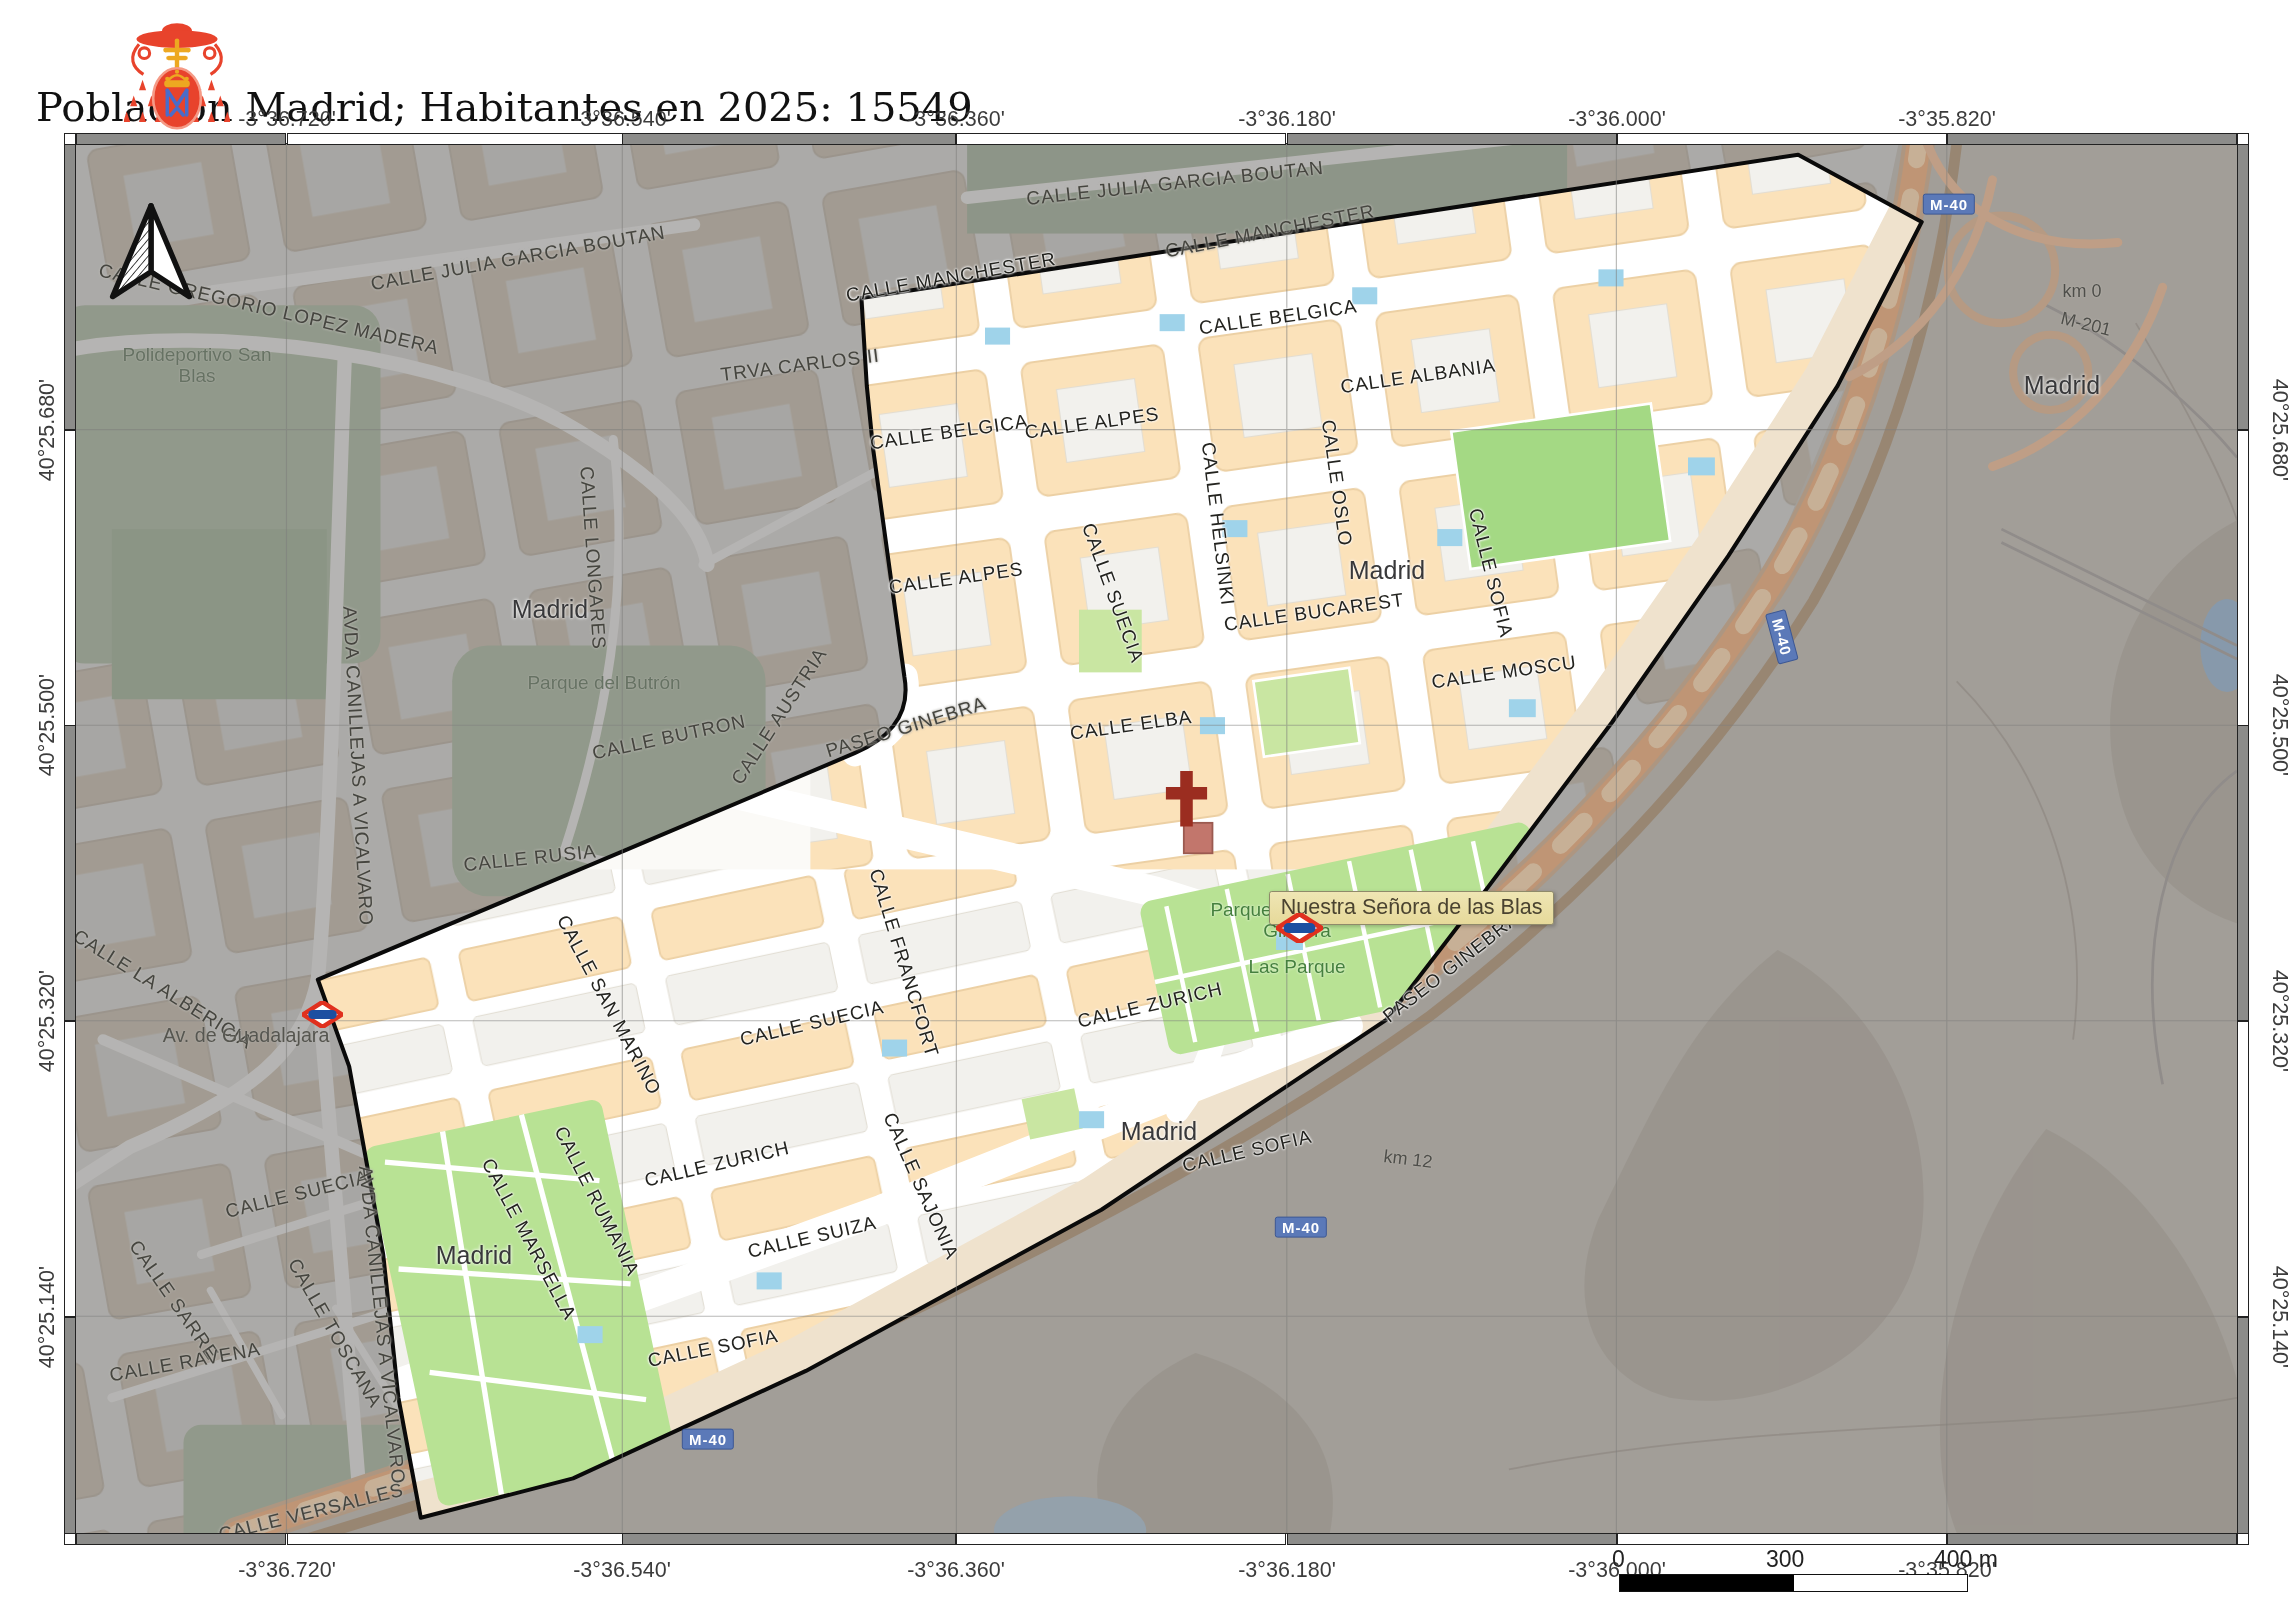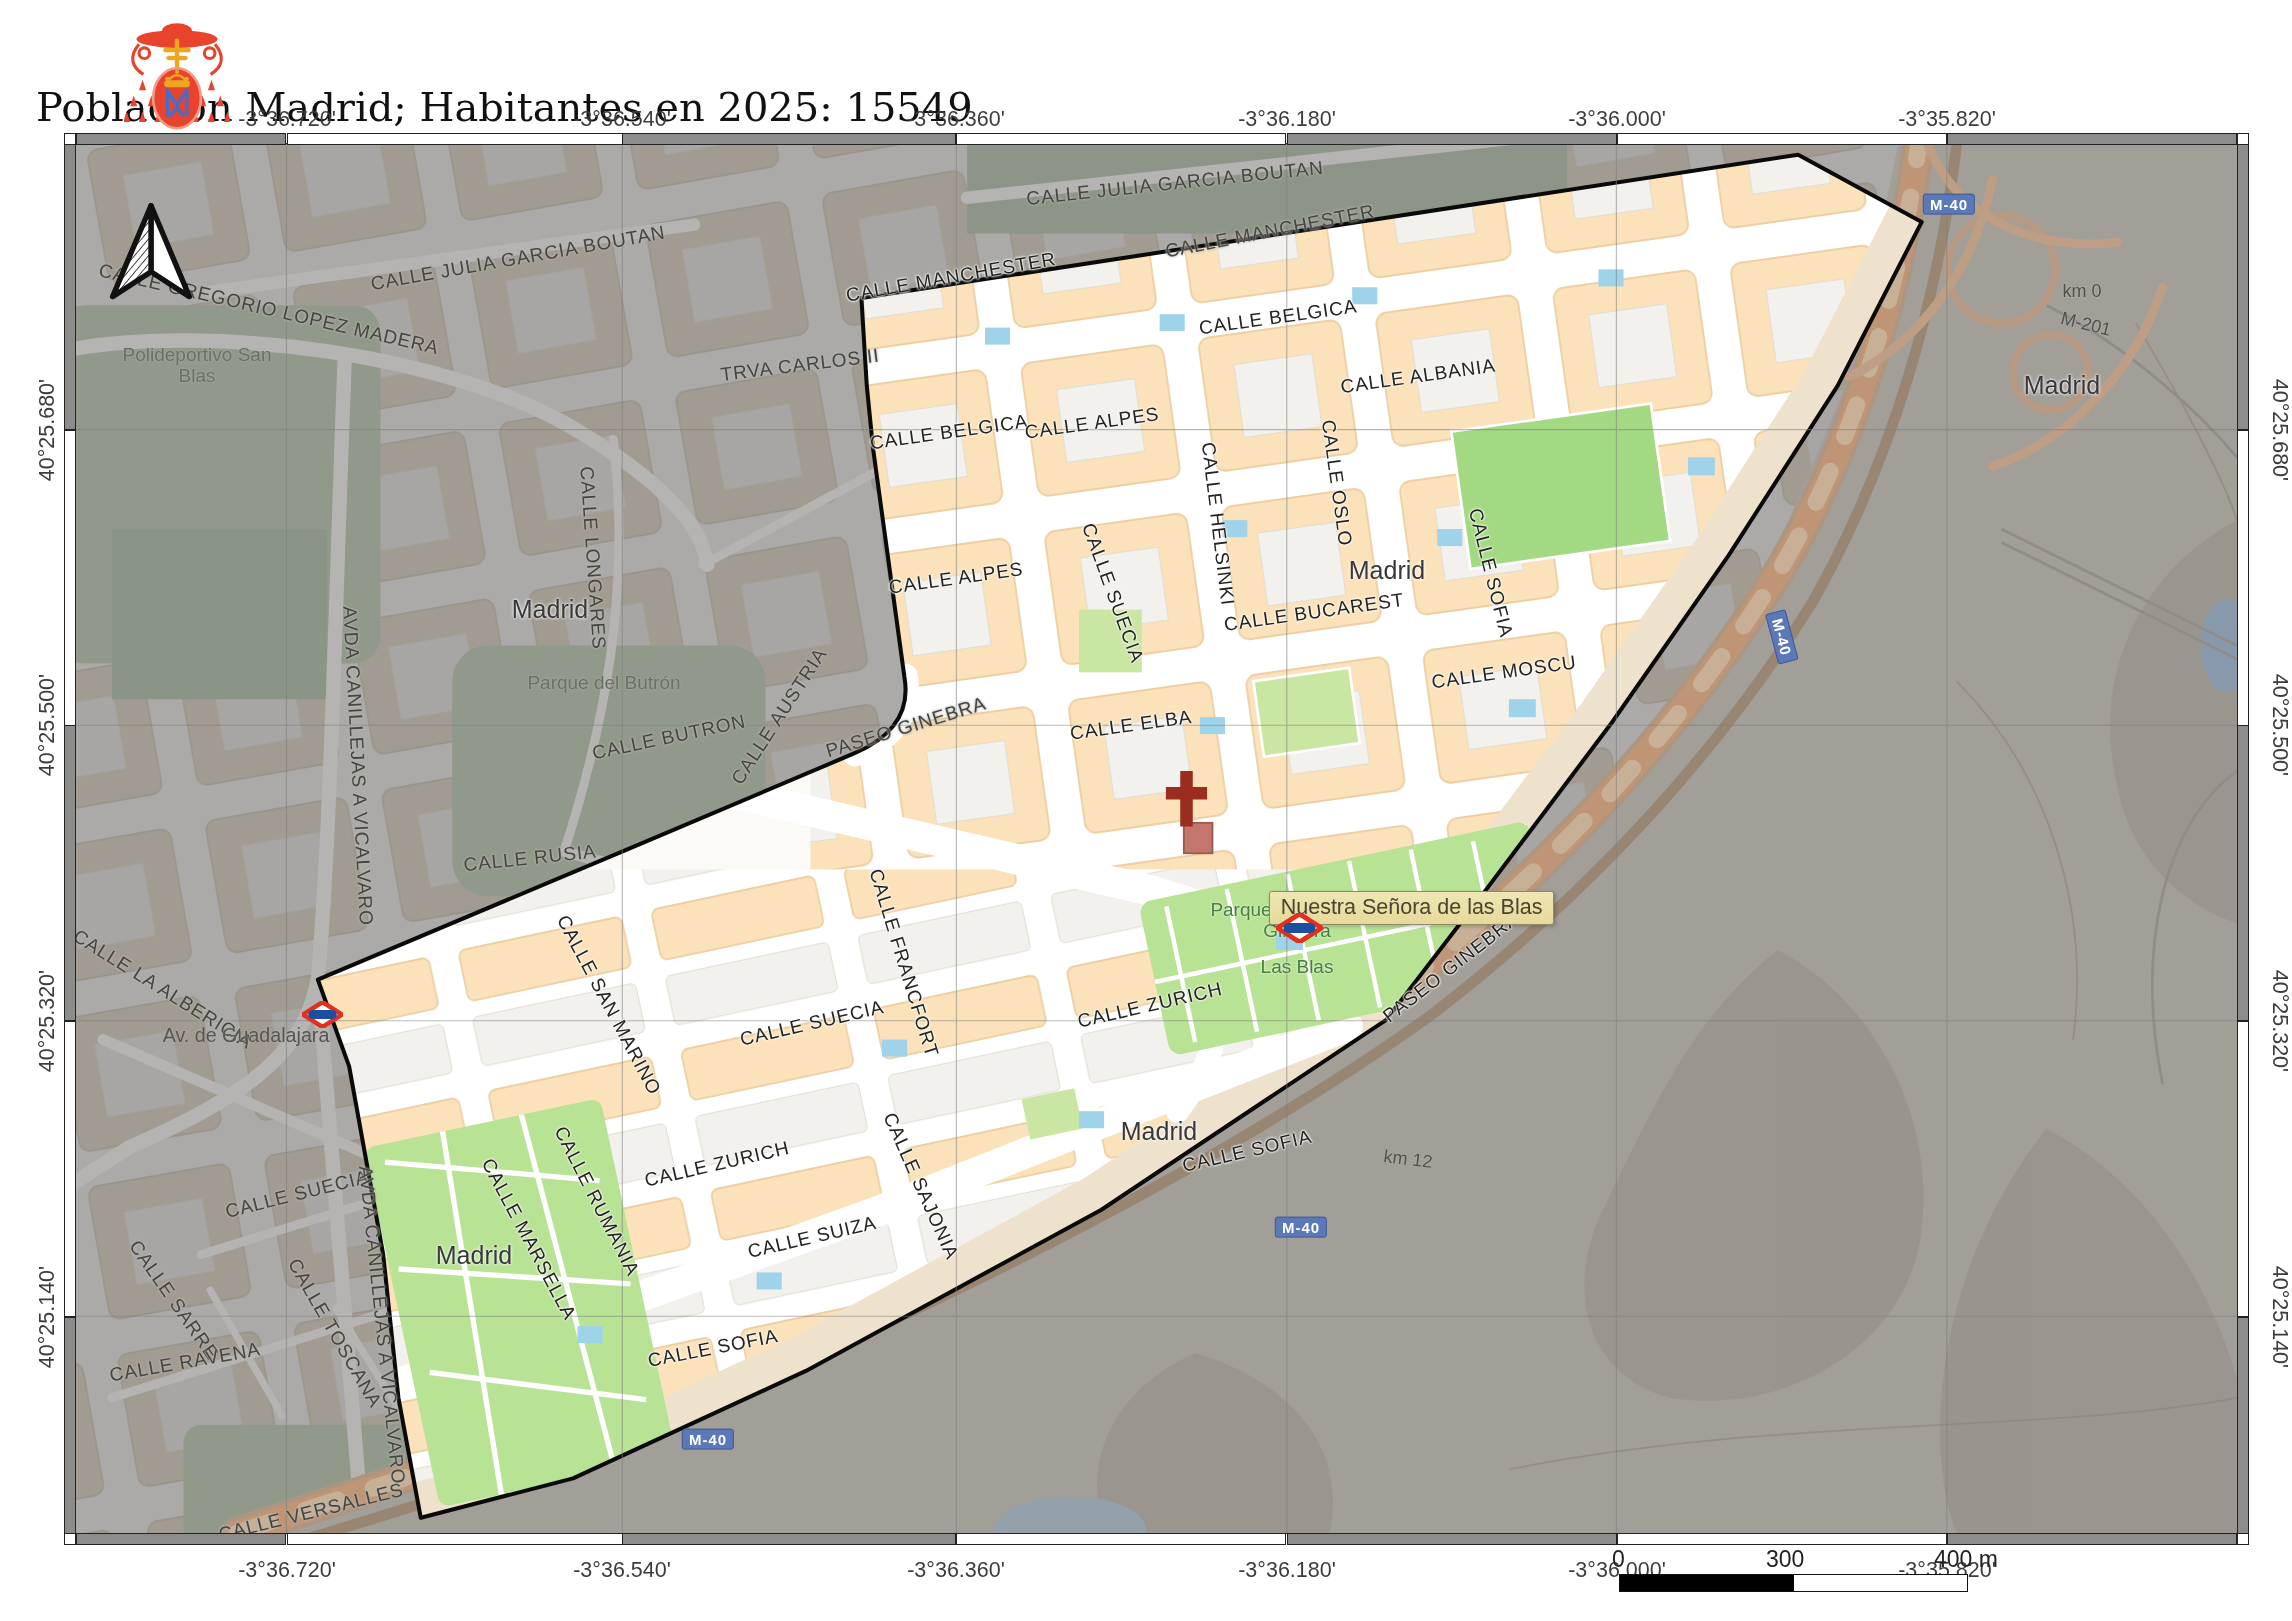--- a/index.html
+++ b/index.html
@@ -307,21 +307,21 @@
         <div class="map-label city" style="left: 474px; top: 465px; transform: translate(-50%, -50%) rotate(0deg);">Madrid</div>
         <div class="map-label city" style="left: 1986px; top: 241px; transform: translate(-50%, -50%) rotate(0deg);">Madrid</div>
         <div class="map-label city" style="left: 1311px; top: 426px; transform: translate(-50%, -50%) rotate(0deg);">Madrid</div>
         <div class="map-label city" style="left: 1083px; top: 987px; transform: translate(-50%, -50%) rotate(0deg);">Madrid</div>
         <div class="map-label city" style="left: 398px; top: 1111px; transform: translate(-50%, -50%) rotate(0deg);">Madrid</div>
         <div class="map-label park-d" style="left: 121px; top: 221px; transform: translate(-50%, -50%) rotate(0deg);">Polideportivo San
 Blas</div>
         <div class="map-label park-d" style="left: 528px; top: 539px; transform: translate(-50%, -50%) rotate(0deg);">Parque del Butrón</div>
         <div class="map-label park-g" style="left: 1221px; top: 776px; transform: translate(-50%, -50%) rotate(0deg);">Parque de Paseo de
 Ginebra</div>
-        <div class="map-label park-g" style="left: 1221px; top: 823px; transform: translate(-50%, -50%) rotate(0deg);">Las Blas</div>
+        <div class="map-label park-g" style="left: 1221px; top: 823px; transform: translate(-50%, -50%) rotate(0deg);">Las Parque</div>
         <div class="map-label kmlab" style="left: 2006px; top: 147px; transform: translate(-50%, -50%) rotate(0deg); text-align: center;">km 0</div>
         <div class="map-label kmlab" style="left: 2010px; top: 180px; transform: translate(-50%, -50%) rotate(14deg);">M-201</div>
         <div class="map-label kmlab" style="left: 1332px; top: 1015px; transform: translate(-50%, -50%) rotate(7deg);">km 12</div>
         <div class="map-label metro-n" style="left: 170px; top: 891px; transform: translate(-50%, -50%) rotate(0deg);">Av. de Guadalajara</div>
         <div class="map-label street-b" style="left: 875px; top: 133px; transform: translate(-50%, -50%) rotate(-10deg);">CALLE MANCHESTER</div>
         <div class="map-label street-b" style="left: 1202px; top: 173px; transform: translate(-50%, -50%) rotate(-8deg);">CALLE BELGICA</div>
         <div class="map-label street-b" style="left: 873px; top: 288px; transform: translate(-50%, -50%) rotate(-8deg);">CALLE BELGICA</div>
         <div class="map-label street-b" style="left: 1016px; top: 279px; transform: translate(-50%, -50%) rotate(-8deg);">CALLE ALPES</div>
         <div class="map-label street-b" style="left: 880px; top: 434px; transform: translate(-50%, -50%) rotate(-8deg);">CALLE ALPES</div>
         <div class="map-label street-b" style="left: 1342px; top: 232px; transform: translate(-50%, -50%) rotate(-8deg);">CALLE ALBANIA</div>

